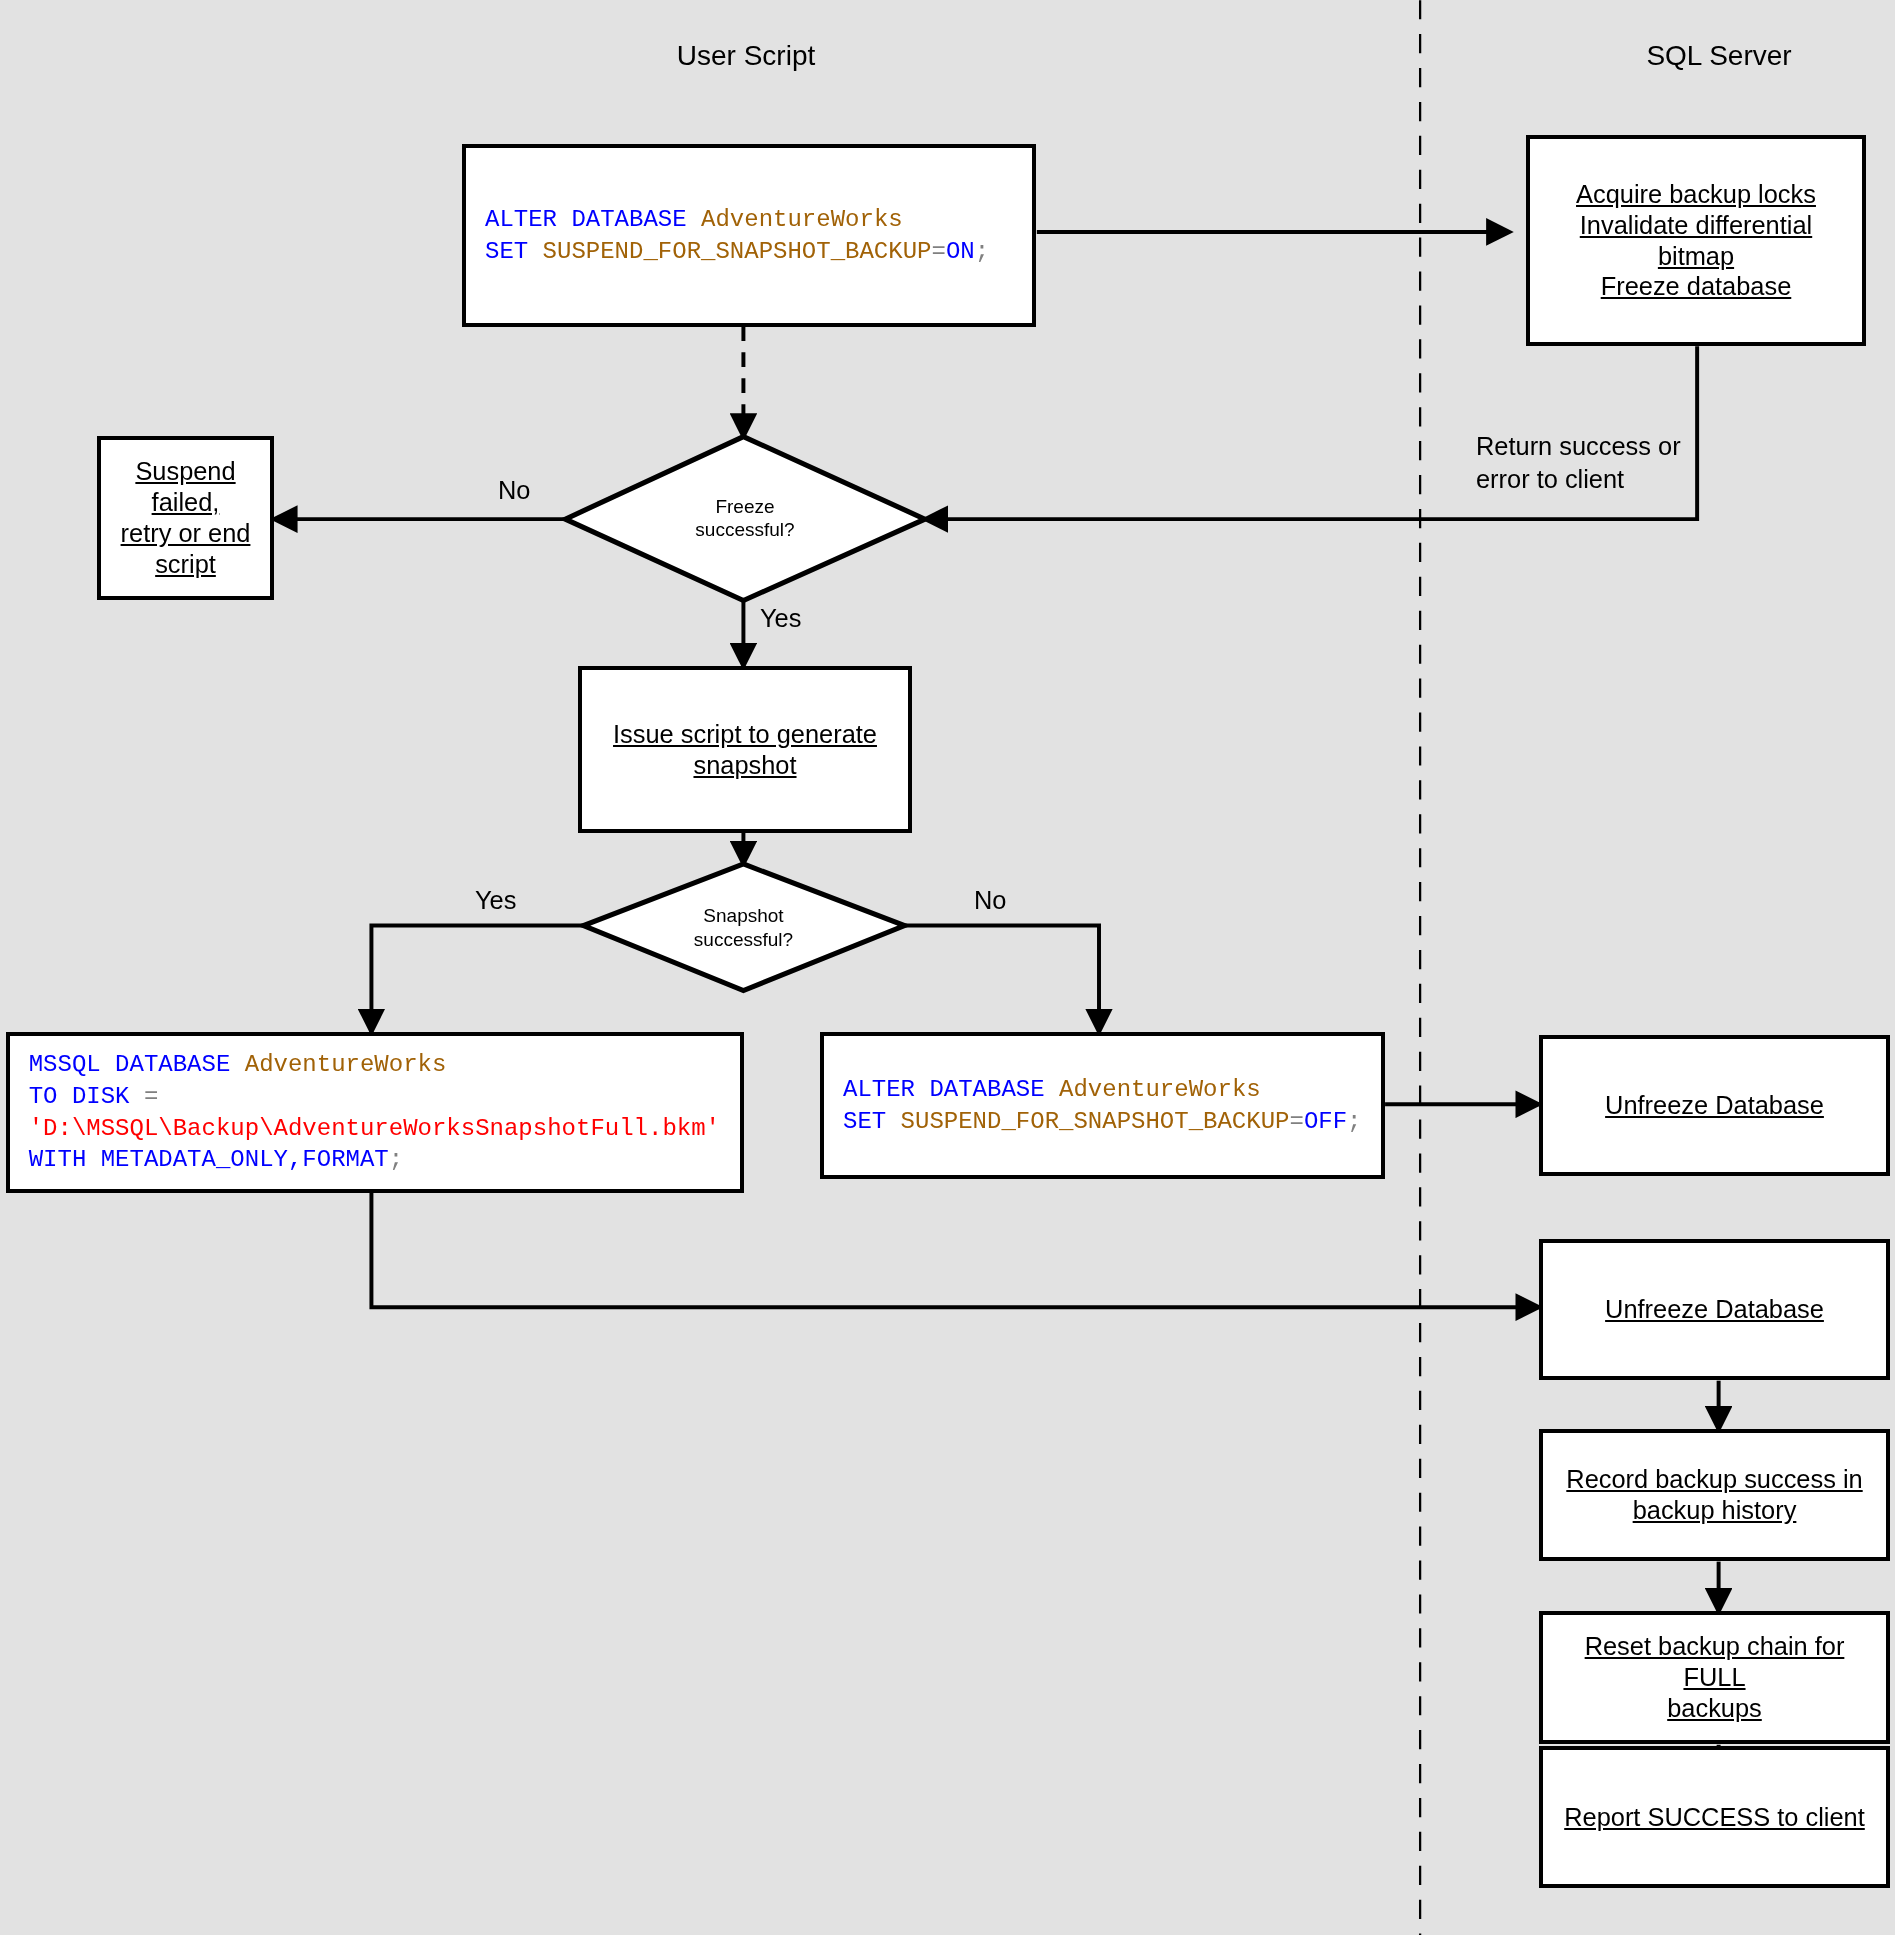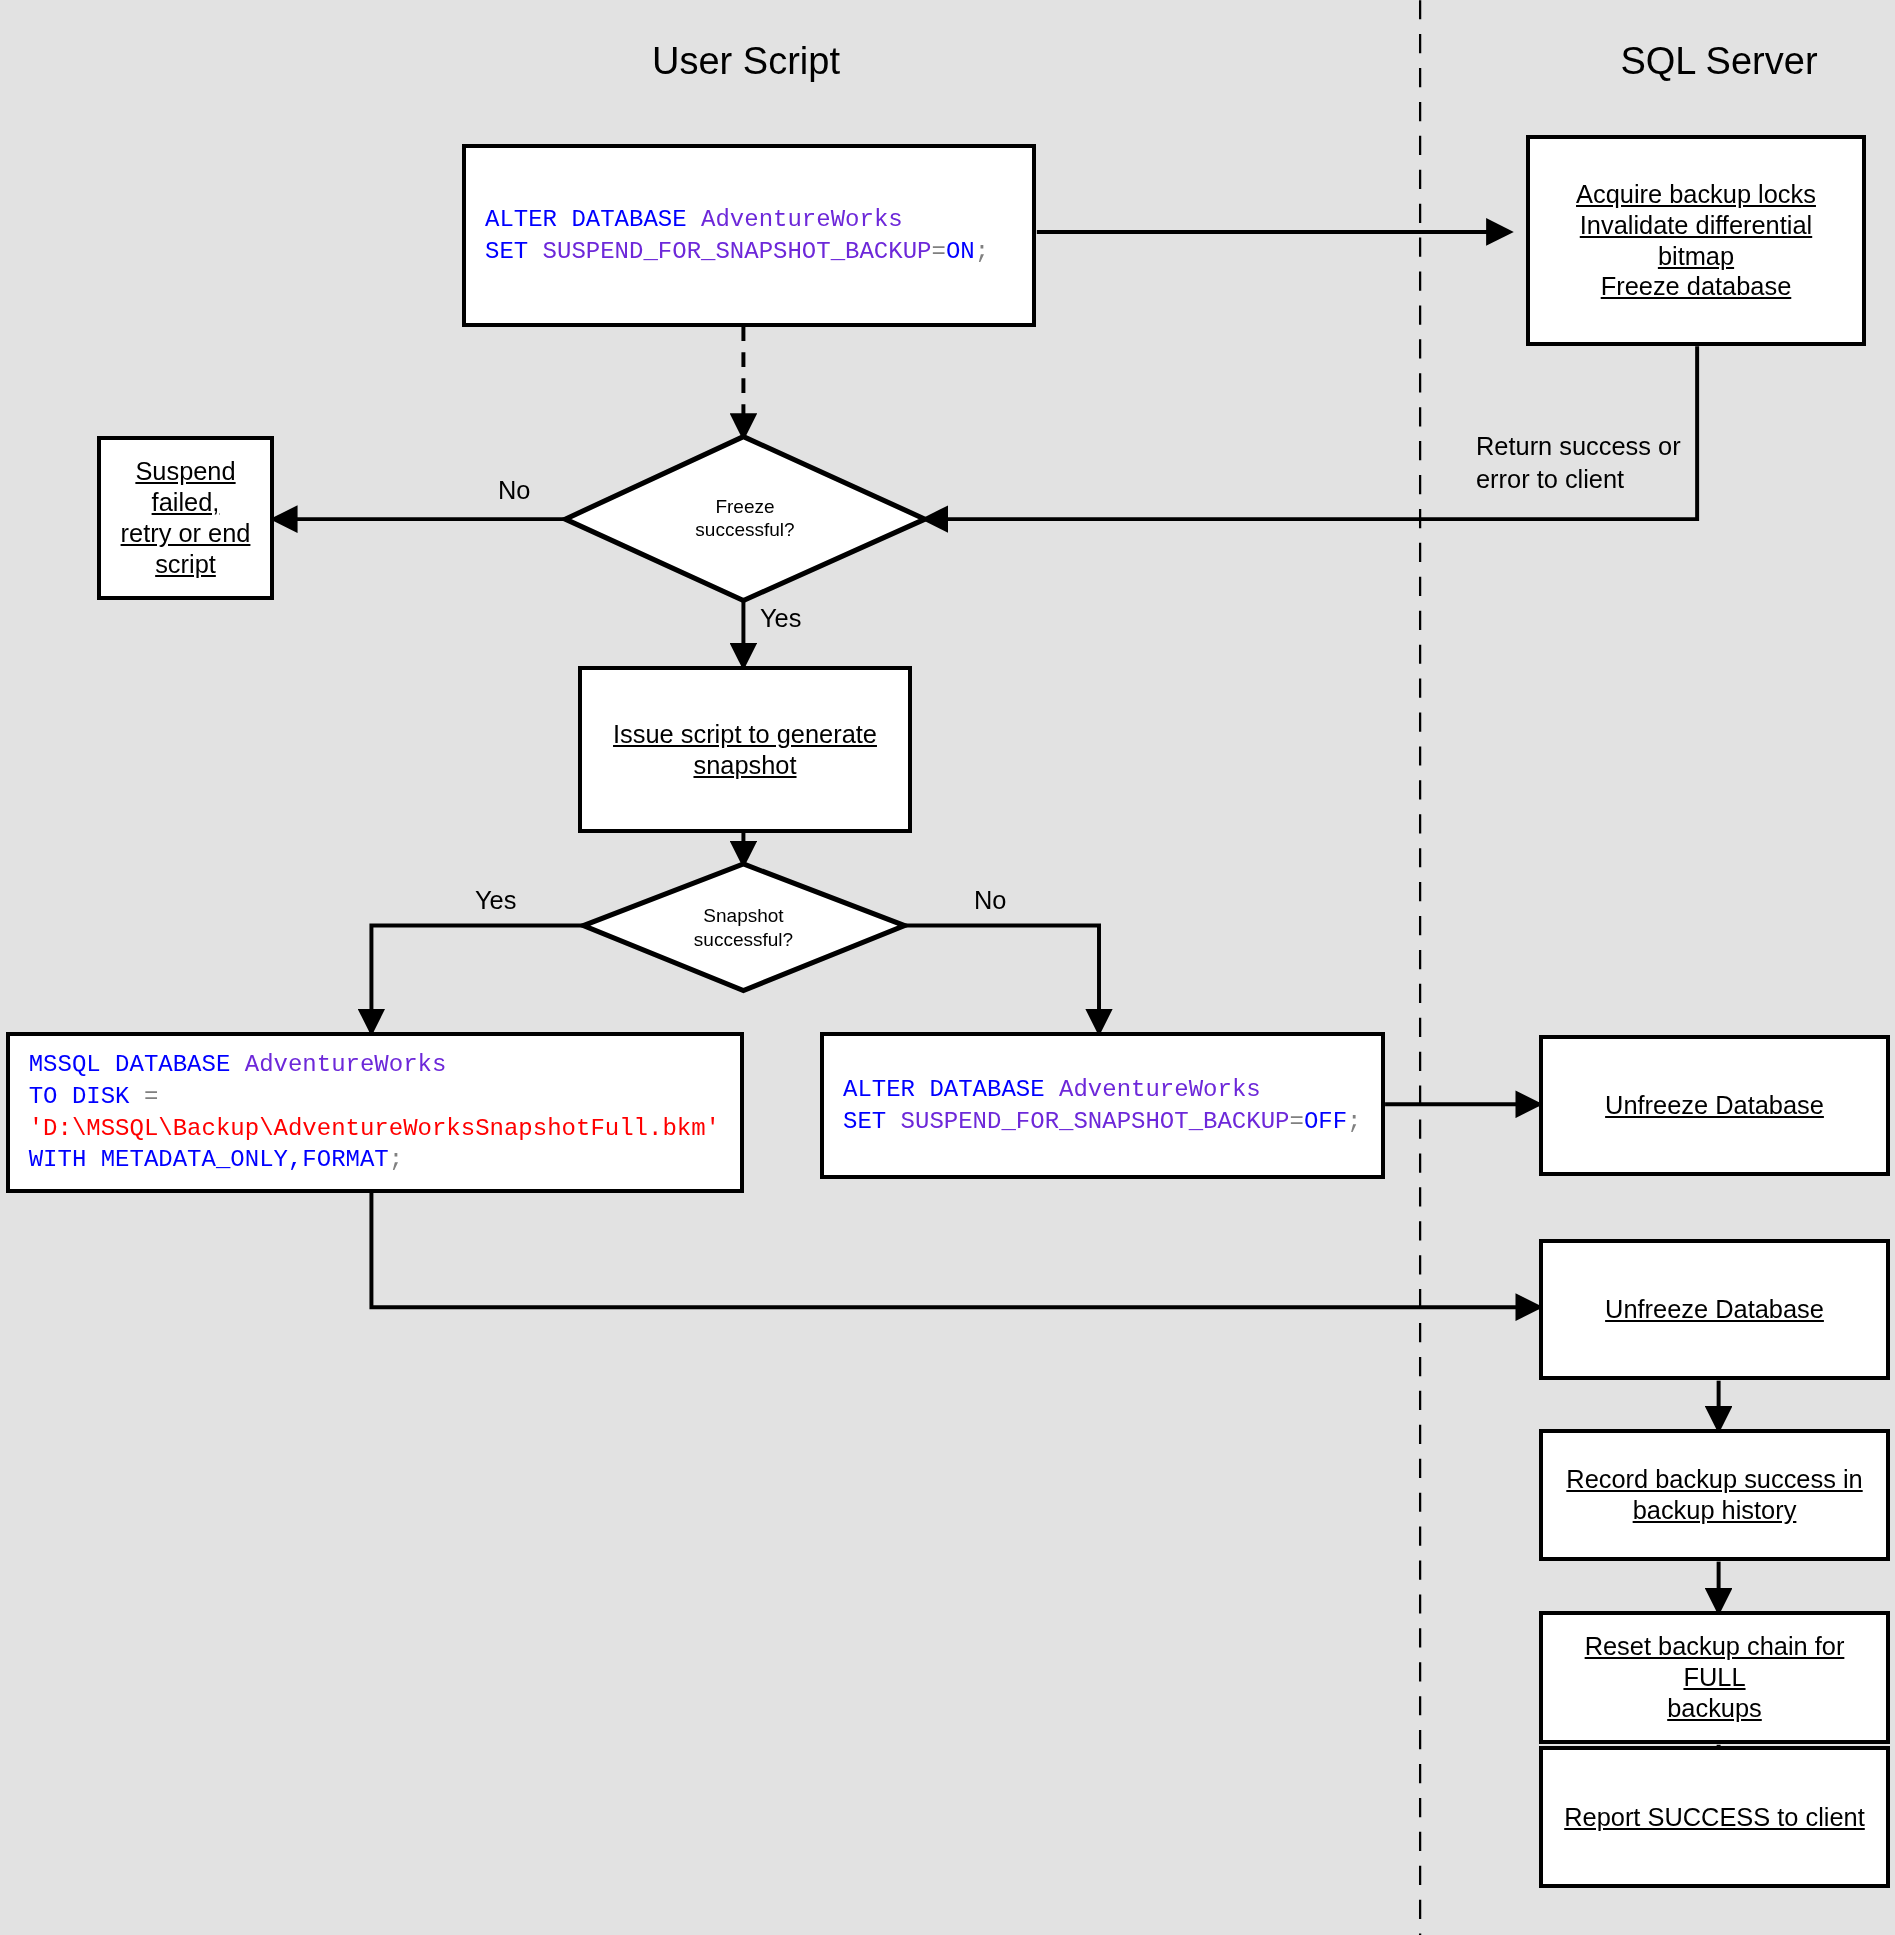--- a/index.html
+++ b/index.html
@@ -1,25 +1,25 @@
 <!DOCTYPE html>
 <html style="font-size:9px"><head>
 <meta charset="utf-8">
 <style>
   html,body{margin:0;padding:0;background:#e2e2e2;}
   body{font-family:"Liberation Sans",sans-serif;}
   #stage{position:relative;width:1895px;height:1936px;background:#e2e2e2;overflow:hidden;}
   svg#wires{position:absolute;inset:0;width:1895px;height:1936px;}
-  .lane-title{position:absolute;text-align:center;color:#000;font-size:38px;font-family:"Liberation Sans",sans-serif;white-space:nowrap;}
+  .lane-title{position:absolute;text-align:center;color:#000;font-size:28px;font-family:"Liberation Sans",sans-serif;white-space:nowrap;}
   .node{position:absolute;background:#ffffff;border:4px solid #000;box-sizing:border-box;display:flex;align-items:center;justify-content:center;}
   .node .txt{text-align:center;font-size:25.4px;line-height:1.22;color:#000;padding:0 8px;font-family:"Liberation Sans",sans-serif;text-decoration:underline;}
   .codebox{position:absolute;background:#ffffff;border:4px solid #000;box-sizing:border-box;display:flex;align-items:center;}
   .codebox pre{margin:0;padding:0 0 0 19px;font-family:"Liberation Mono",monospace;font-size:24px;line-height:1.32;color:#000;white-space:pre;}
   .kw{color:#0000ff;}
-  .id{color:#6d28d9;}
+  .id{color:#a16207;}
   .op{color:#808080;}
   .str{color:#ff0000;}
   .diamond-wrap{position:absolute;}
   .diamond-label{position:absolute;inset:0;display:flex;align-items:center;justify-content:center;text-align:center;font-size:19px;line-height:1.22;color:#000;pointer-events:none;font-family:"Liberation Sans",sans-serif;}
   .edge-label{position:absolute;font-size:25.4px;color:#000;white-space:nowrap;font-family:"Liberation Sans",sans-serif;}
   .edge-label.multi{line-height:1.3;white-space:normal;text-align:left;}
 </style>
 </head>
 <body>
 

